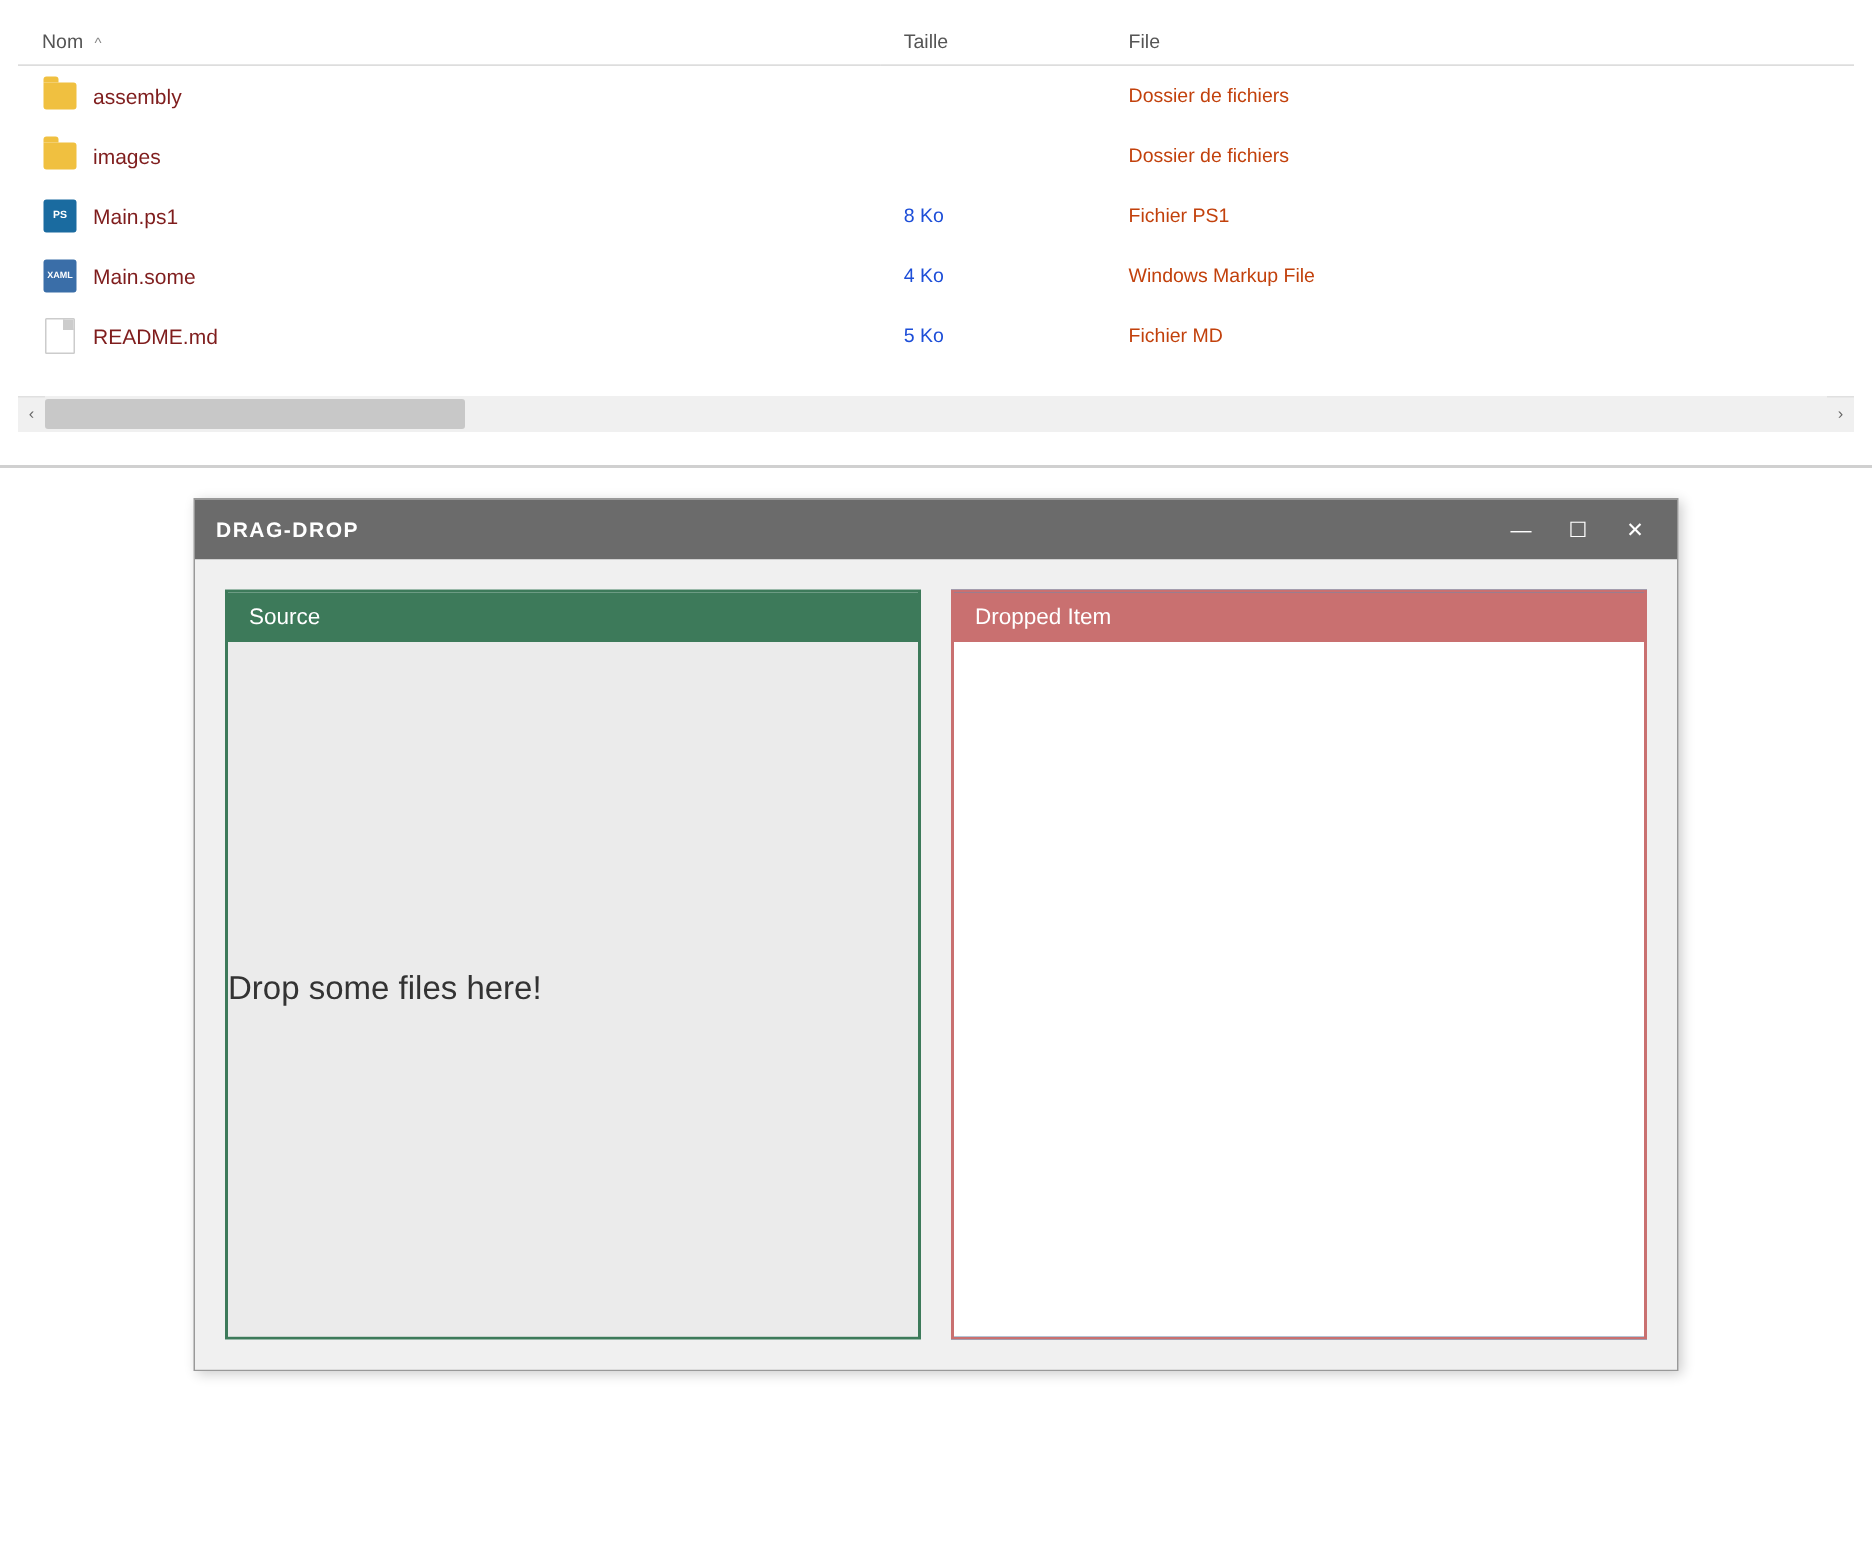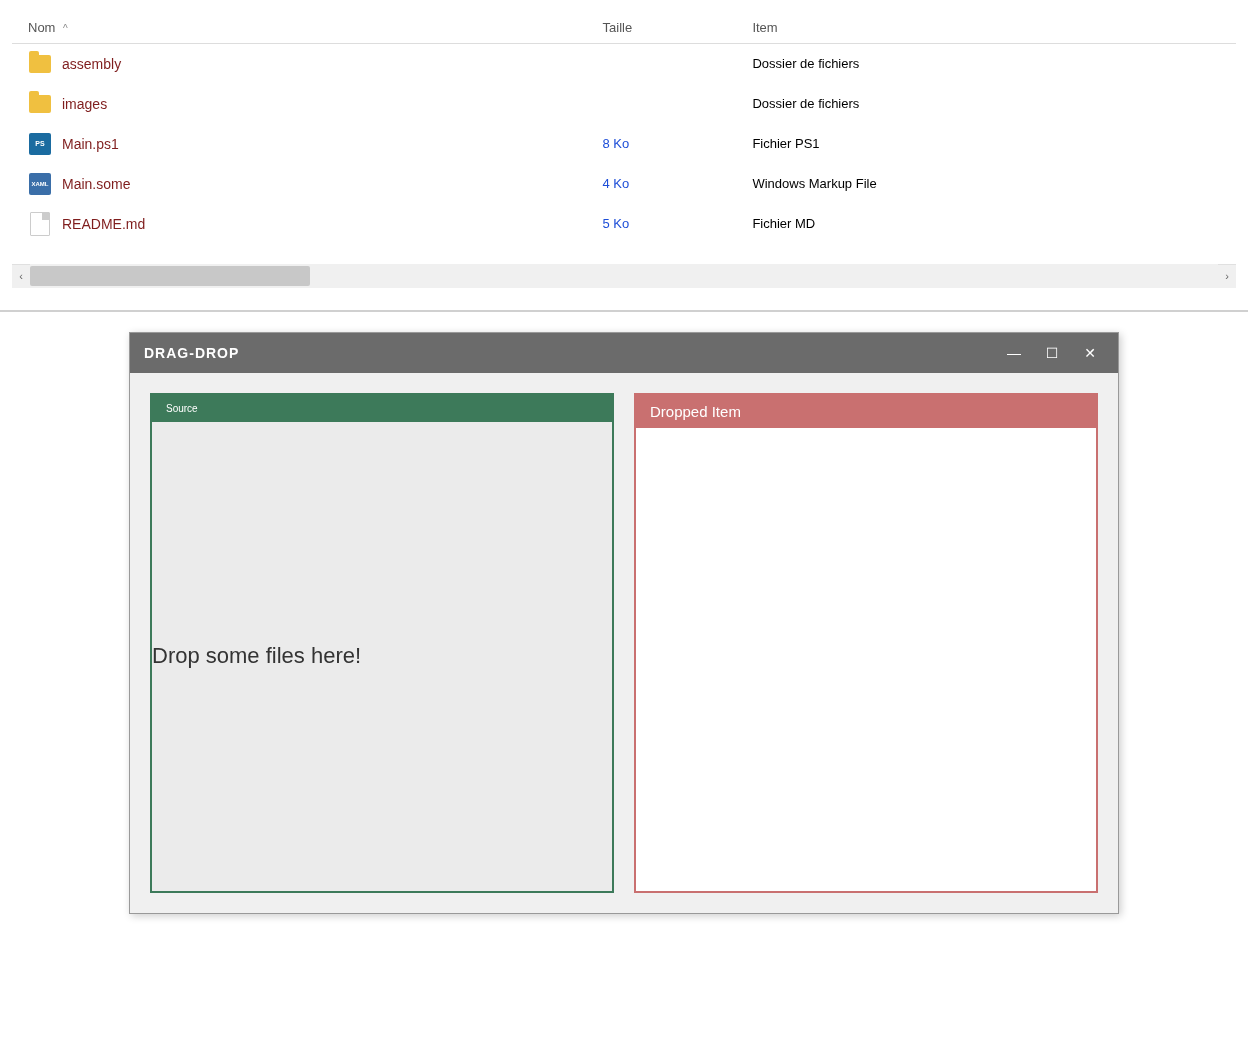--- a/index.html
+++ b/index.html
@@ -152,21 +152,21 @@
       font-size: 14px;
       color: #7f1d1d;
     }
 
     .file-size {
       color: #1d4ed8;
       font-size: 13px;
     }
 
     .file-type {
-      color: #000000;
+      color: #c2410c;
       font-size: 13px;
     }
 
     
     .scrollbar-area {
       width: 100%;
       height: 24px;
       background: #f0f0f0;
       border-top: 1px solid #e0e0e0;
       display: flex;
@@ -288,21 +288,21 @@
       background: #fff;
       display: flex;
       flex-direction: column;
       min-height: 500px;
     }
 
     .panel-header-source {
       background: #3d7a5a;
       color: #fff;
       padding: 8px 14px;
-      font-size: 10px;
+      font-size: 15px;
       font-weight: 500;
     }
 
     .panel-body-source {
       flex: 1;
       background: #ebebeb;
       display: flex;
       align-items: center;
       justify-content: flex-start;
       min-height: 460px;
@@ -346,21 +346,21 @@
     <thead>
       <tr>
         <th class="col-name">
           <span>Nom</span>
           <span class="sort-icon">^</span>
         </th>
         <th class="col-size">
           <span>Taille</span>
         </th>
         <th class="col-type">
-          <span>Item</span>
+          <span>File</span>
         </th>
       </tr>
     </thead>
     <tbody id="file-list">
     <tr>
           <td>
             <div class="file-name-cell">
               <div class="file-icon">
                 <div class="icon-folder"></div>
               </div>

